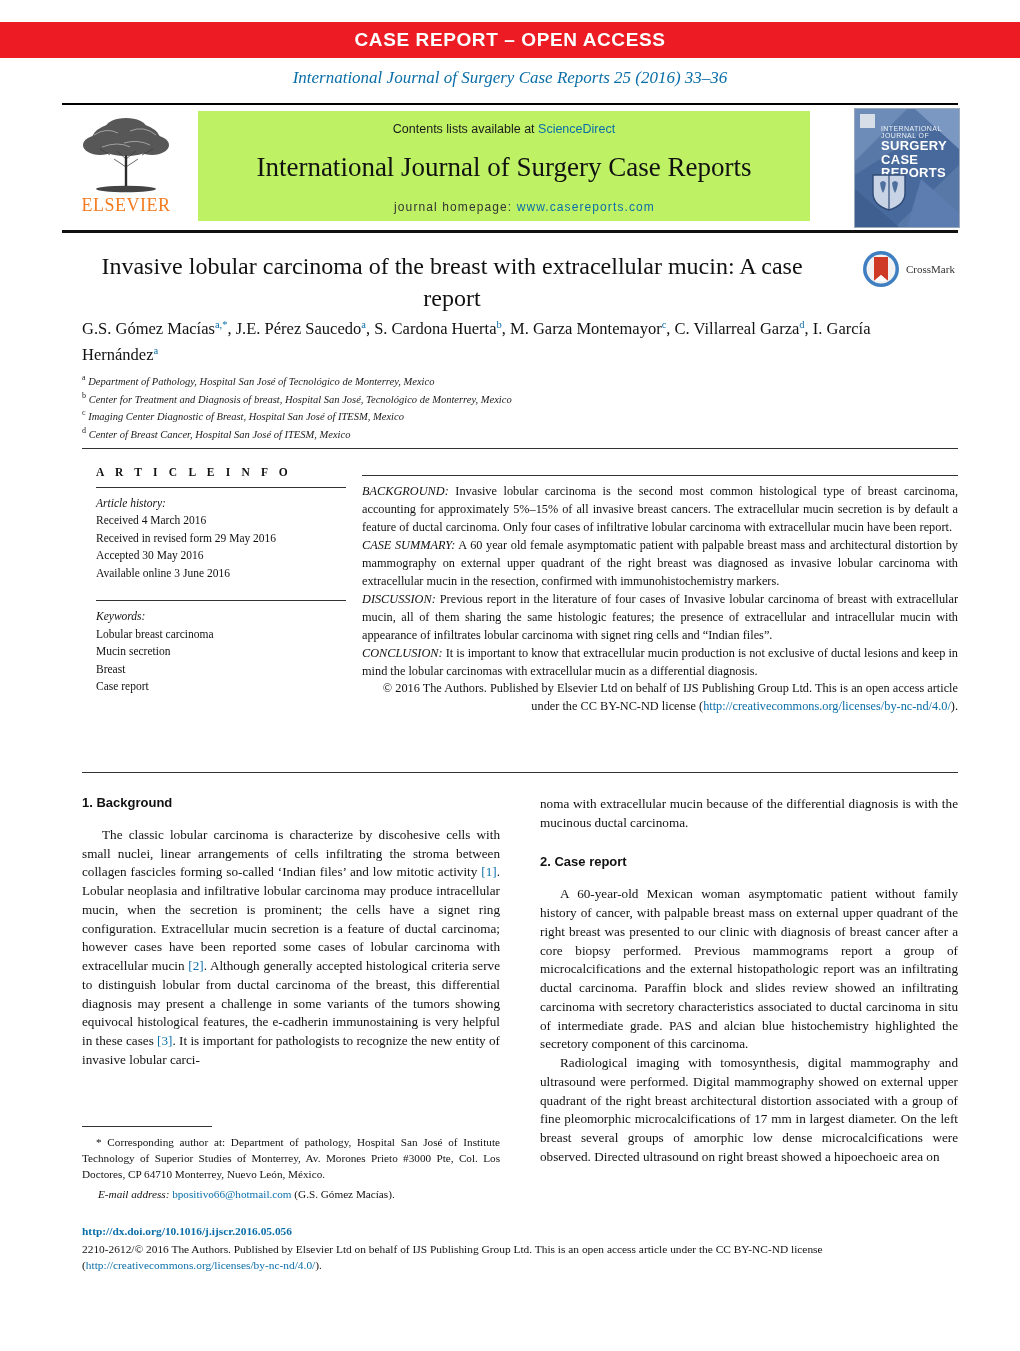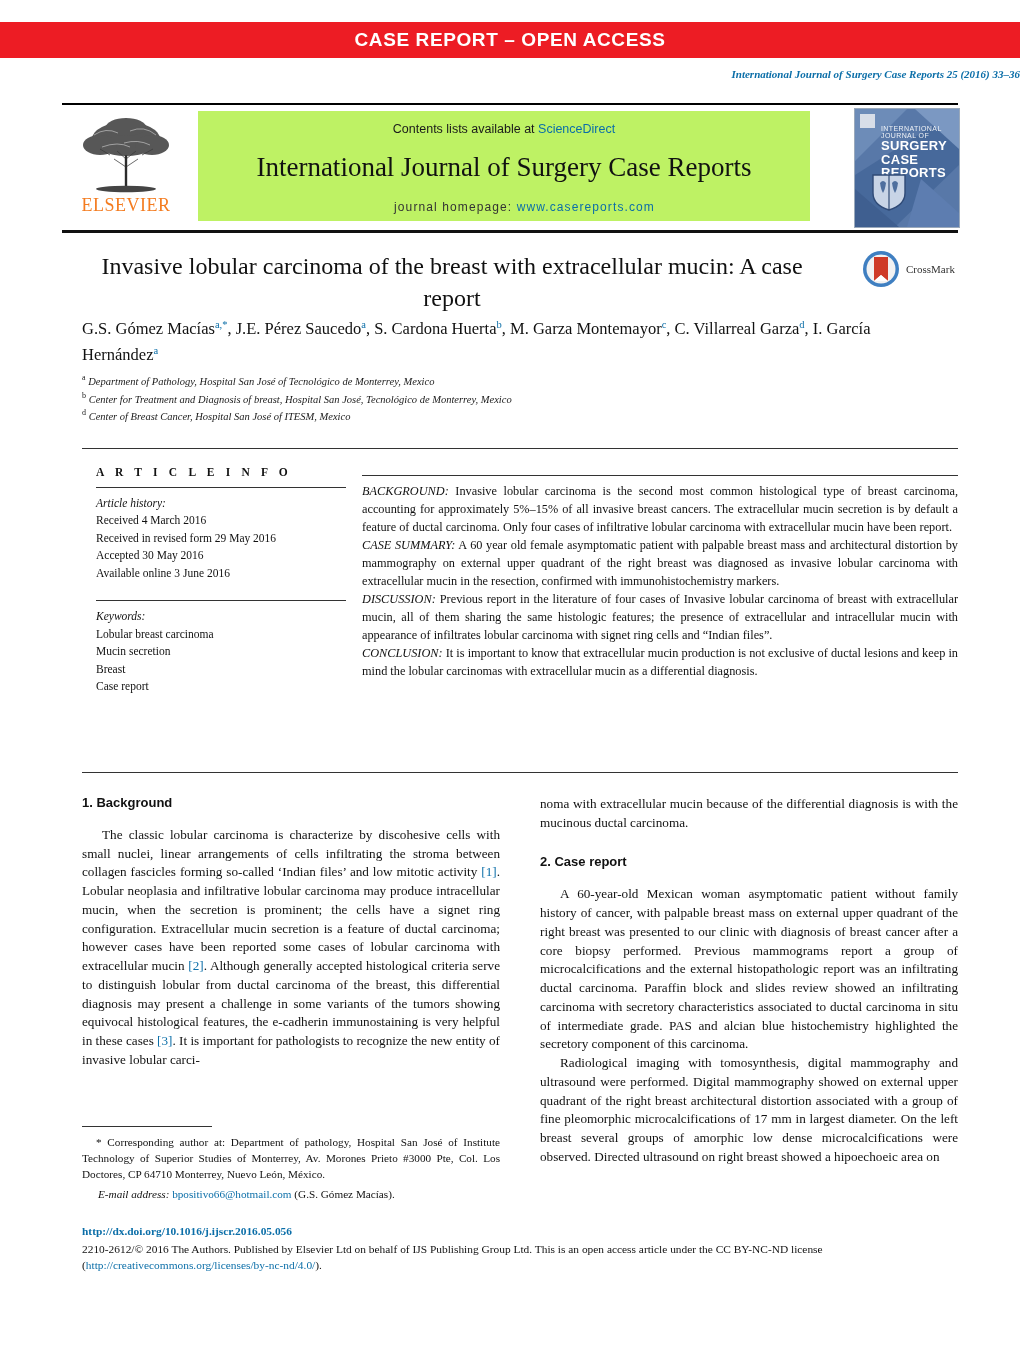--- a/index.html
+++ b/index.html
@@ -35,25 +35,25 @@
     font-weight: bold;
     font-size: 19px;
     letter-spacing: 0.6px;
     color: #ffffff;
   }
 
   .journal-ref {
     position: absolute;
     left: 0; top: 68px;
     width: 1020px;
-    text-align: right;
+    text-align: center;
     font-family: "Liberation Serif", serif;
     font-style: italic;
-    font-weight: bold;
-    font-size: 11px;
+    font-weight: normal;
+    font-size: 17px;
     color: #0b6ea8;
   }
 
   
   .masthead {
     position: absolute;
     left: 62px; top: 103px;
     width: 896px; height: 120px;
   }
   .masthead-rule-top {
@@ -410,20 +410,21 @@
       <path d="M19 25 L12 31 H26 Z" fill="#ffffff"></path>
     </svg>
     <span class="crossmark-label">CrossMark</span>
   </div>
 
   <div class="authors">G.S. Gómez Macías<sup>a,</sup><sup>*</sup>, J.E. Pérez Saucedo<sup>a</sup>, S. Cardona Huerta<sup>b</sup>, M. Garza Montemayor<sup>c</sup>, C. Villarreal Garza<sup>d</sup>, I. García Hernández<sup>a</sup></div>
 
   <div class="affiliations">
       <div><sup>a</sup> Department of Pathology, Hospital San José of Tecnológico de Monterrey, Mexico</div>
       <div><sup>b</sup> Center for Treatment and Diagnosis of breast, Hospital San José, Tecnológico de Monterrey, Mexico</div>
+      <div><sup>c</sup> Imaging Center Diagnostic of Breast, Hospital San José of ITESM, Mexico</div>
       <div><sup>d</sup> Center of Breast Cancer, Hospital San José of ITESM, Mexico</div>
     </div>
 
   <div class="ia-rule-top"></div>
 
   <div class="info-col">
     <div class="sec-head">A R T I C L E    I N F O</div>
     <div class="thin-rule"></div>
     <div class="info-body">
       <div class="lbl">Article history:</div>
@@ -442,20 +443,21 @@
     </div>
   </div>
 
   <div class="abstract-col">
     <div class="thin-rule"></div>
     <div class="abs-body">
       <p><span class="tag">BACKGROUND:</span><span> Invasive lobular carcinoma is the second most common histological type of breast carcinoma, accounting for approximately 5%–15% of all invasive breast cancers. The extracellular mucin secretion is by default a feature of ductal carcinoma. Only four cases of infiltrative lobular carcinoma with extracellular mucin have been report.</span></p>
       <p><span class="tag">CASE SUMMARY:</span><span> A 60 year old female asymptomatic patient with palpable breast mass and architectural distortion by mammography on external upper quadrant of the right breast was diagnosed as invasive lobular carcinoma with extracellular mucin in the resection, confirmed with immunohistochemistry markers.</span></p>
       <p><span class="tag">DISCUSSION:</span><span> Previous report in the literature of four cases of Invasive lobular carcinoma of breast with extracellular mucin, all of them sharing the same histologic features; the presence of extracellular and intracellular mucin with appearance of infiltrates lobular carcinoma with signet ring cells and “Indian files”.</span></p>
       <p><span class="tag">CONCLUSION:</span><span> It is important to know that extracellular mucin production is not exclusive of ductal lesions and keep in mind the lobular carcinomas with extracellular mucin as a differential diagnosis.</span></p>
+      <p class="abs-copy"><span>© 2016 The Authors. Published by Elsevier Ltd on behalf of IJS Publishing Group Ltd. This is an open access article under the CC BY-NC-ND license (</span><a href="#">http://creativecommons.org/licenses/by-nc-nd/4.0/</a><span>).</span></p>
     </div>
   </div>
 
   <div class="ia-rule-bottom"></div>
 
   <div class="colL">
     <h2 class="body-head">1. Background</h2>
     <p class="para"><span>The classic lobular carcinoma is characterize by discohesive cells with small nuclei, linear arrangements of cells infiltrating the stroma between collagen fascicles forming so-called ‘Indian files’ and low mitotic activity </span><span class="ref">[1]</span><span>. Lobular neoplasia and infiltrative lobular carcinoma may produce intracellular mucin, when the secretion is prominent; the cells have a signet ring configuration. Extracellular mucin secretion is a feature of ductal carcinoma; however cases have been reported some cases of lobular carcinoma with extracellular mucin </span><span class="ref">[2]</span><span>. Although generally accepted histological criteria serve to distinguish lobular from ductal carcinoma of the breast, this differential diagnosis may present a challenge in some variants of the tumors showing equivocal histological features, the e-cadherin immunostaining is very helpful in these cases </span><span class="ref">[3]</span><span>. It is important for pathologists to recognize the new entity of invasive lobular carci-</span></p>
   </div>
 

